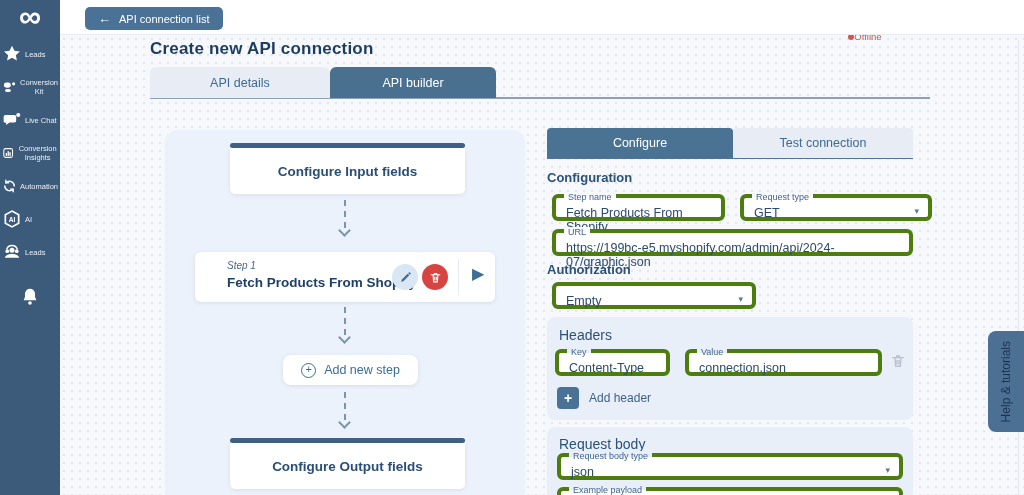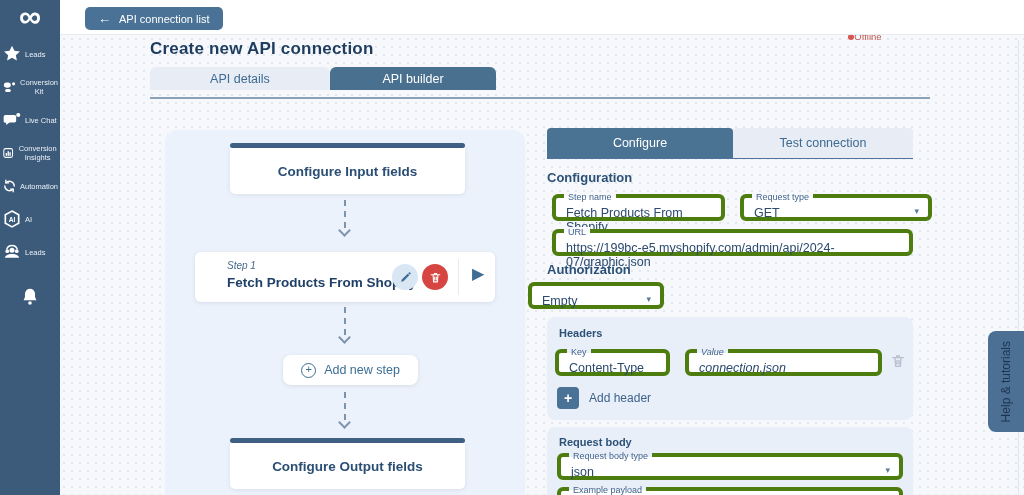--- a/index.html
+++ b/index.html
@@ -44,21 +44,21 @@
   .nav-item.active .nav-label { color:#2e4a66; font-weight:bold; }
   .bell { margin-top:11px; cursor:pointer; }
 
   
   .content { position:absolute; left:60px; top:35px; width:964px; height:460px;
              background:#f6f8fc;
              background-image:radial-gradient(#e1e7f1 1px, rgba(0,0,0,0) 1.2px);
              background-size:8px 8px; }
   .page-title { position:absolute; left:150px; top:39px; font-size:17px; font-weight:bold;
                 color:#1d3c5e; letter-spacing:.2px; z-index:2; }
-  .main-tab { position:absolute; top:67px; height:23px; display:flex; align-items:center; justify-content:center;
+  .main-tab { position:absolute; top:67px; height:31px; display:flex; align-items:center; justify-content:center;
               font-size:12.5px; border-radius:6px 6px 0 0; cursor:pointer; z-index:2; }
   .main-tab.inactive { left:150px; width:180px; background:#e7ecf5; color:#3d6b92; }
   .main-tab.active { left:330px; width:166px; background:#49708f; color:#fff; }
   .main-underline { position:absolute; left:150px; top:97px; width:780px; height:2px; background:#8ba1b8; z-index:1; }
 
   
   .flow { position:absolute; left:165px; top:130px; width:360px; height:380px;
           background:#ecf2fb; border-radius:12px; z-index:2; }
   .io-card { position:absolute; left:65px; width:235px; cursor:default; }
   .io-bar { height:5px; background:#3f6184; border-radius:4px; }
@@ -94,21 +94,21 @@
 
   .fld { position:absolute; height:27px; background:#fff; border:4px solid #4d7c0f; border-radius:6px;
          display:flex; align-items:flex-start; padding:8px 10px; font-size:12.5px; color:#2c4a6e; cursor:text; }
   .fld .lbl { position:absolute; top:-6px; left:8px; font-size:9px; color:#41638c; padding:0 4px;
               background:linear-gradient(#f6f8fc 50%, #ffffff 50%); line-height:11px; }
   .fld.on-card .lbl { background:linear-gradient(#e9eff9 50%, #ffffff 50%); }
   .fld .caret { position:absolute; right:9px; top:8px; font-size:9px; color:#5a7a9a; }
   .fld.select { cursor:pointer; }
 
   .sub-card { position:absolute; left:547px; width:366px; background:#e9eff9; border-radius:8px; }
-  .card-heading { position:absolute; left:12px; font-size:11px; font-weight:bold; color:#2c5176; }
+  .card-heading { position:absolute; left:12px; font-size:14px; font-weight:normal; color:#2c5176; }
   .trash-gray { position:absolute; cursor:pointer; }
   .add-header { position:absolute; left:10px; display:flex; align-items:center; gap:10px; cursor:pointer; }
   .add-header-sq { width:22px; height:22px; background:#4a7296; border-radius:4px; color:#fff; display:flex;
                    align-items:center; justify-content:center; font-size:14px; font-weight:bold; line-height:1; }
   .add-header-label { font-size:12px; color:#3e618c; }
 
   
   .help-tab { position:absolute; left:988px; top:331px; width:36px; height:101px; background:#4b7093;
               border-radius:8px 0 0 8px; display:flex; align-items:center; justify-content:center;
               cursor:pointer; z-index:4; }
@@ -316,32 +316,32 @@
     <span class="lbl">Request type</span>
     <span>GET</span>
     <span class="caret">▾</span>
   </div>
   <div class="fld" style="left:552px;top:229px;width:361px;">
     <span class="lbl">URL</span>
     <span>https://199bc-e5.myshopify.com/admin/api/2024-07/graphic.json</span>
   </div>
 
   <div class="sec-heading" style="left:547px;top:262px;">Authorization</div>
-  <div class="fld select" style="left:528px;top:282px;width:136px;">
+  <div class="fld select" style="left:552px;top:282px;width:204px;">
     <span>Empty</span>
     <span class="caret">▾</span>
   </div>
 
   <div class="sub-card" style="top:317px;height:103px;">
     <div class="card-heading" style="top:10px;">Headers</div>
     <div class="fld on-card" style="left:8px;top:32px;width:115px;">
       <span class="lbl">Key</span>
       <span>Content-Type</span>
     </div>
-    <div class="fld on-card" style="left:138px;top:32px;width:197px;font-style:italic;">
+    <div class="fld on-card" style="left:138px;top:32px;width:197px;">
       <span class="lbl">Value</span>
       <span>connection.json</span>
     </div>
     <div class="trash-gray" style="left:343px;top:36px;">
       <svg viewBox="0 0 24 24" width="16" height="16">
           <g fill="none" stroke="#b6c0ce" stroke-width="2" stroke-linecap="round">
             <path d="M4 7h16M10 7V4.5h4V7M7.5 7l1 13h7l1-13M10.5 11v5.5M13.5 11v5.5"></path>
           </g>
         </svg>
     </div>

